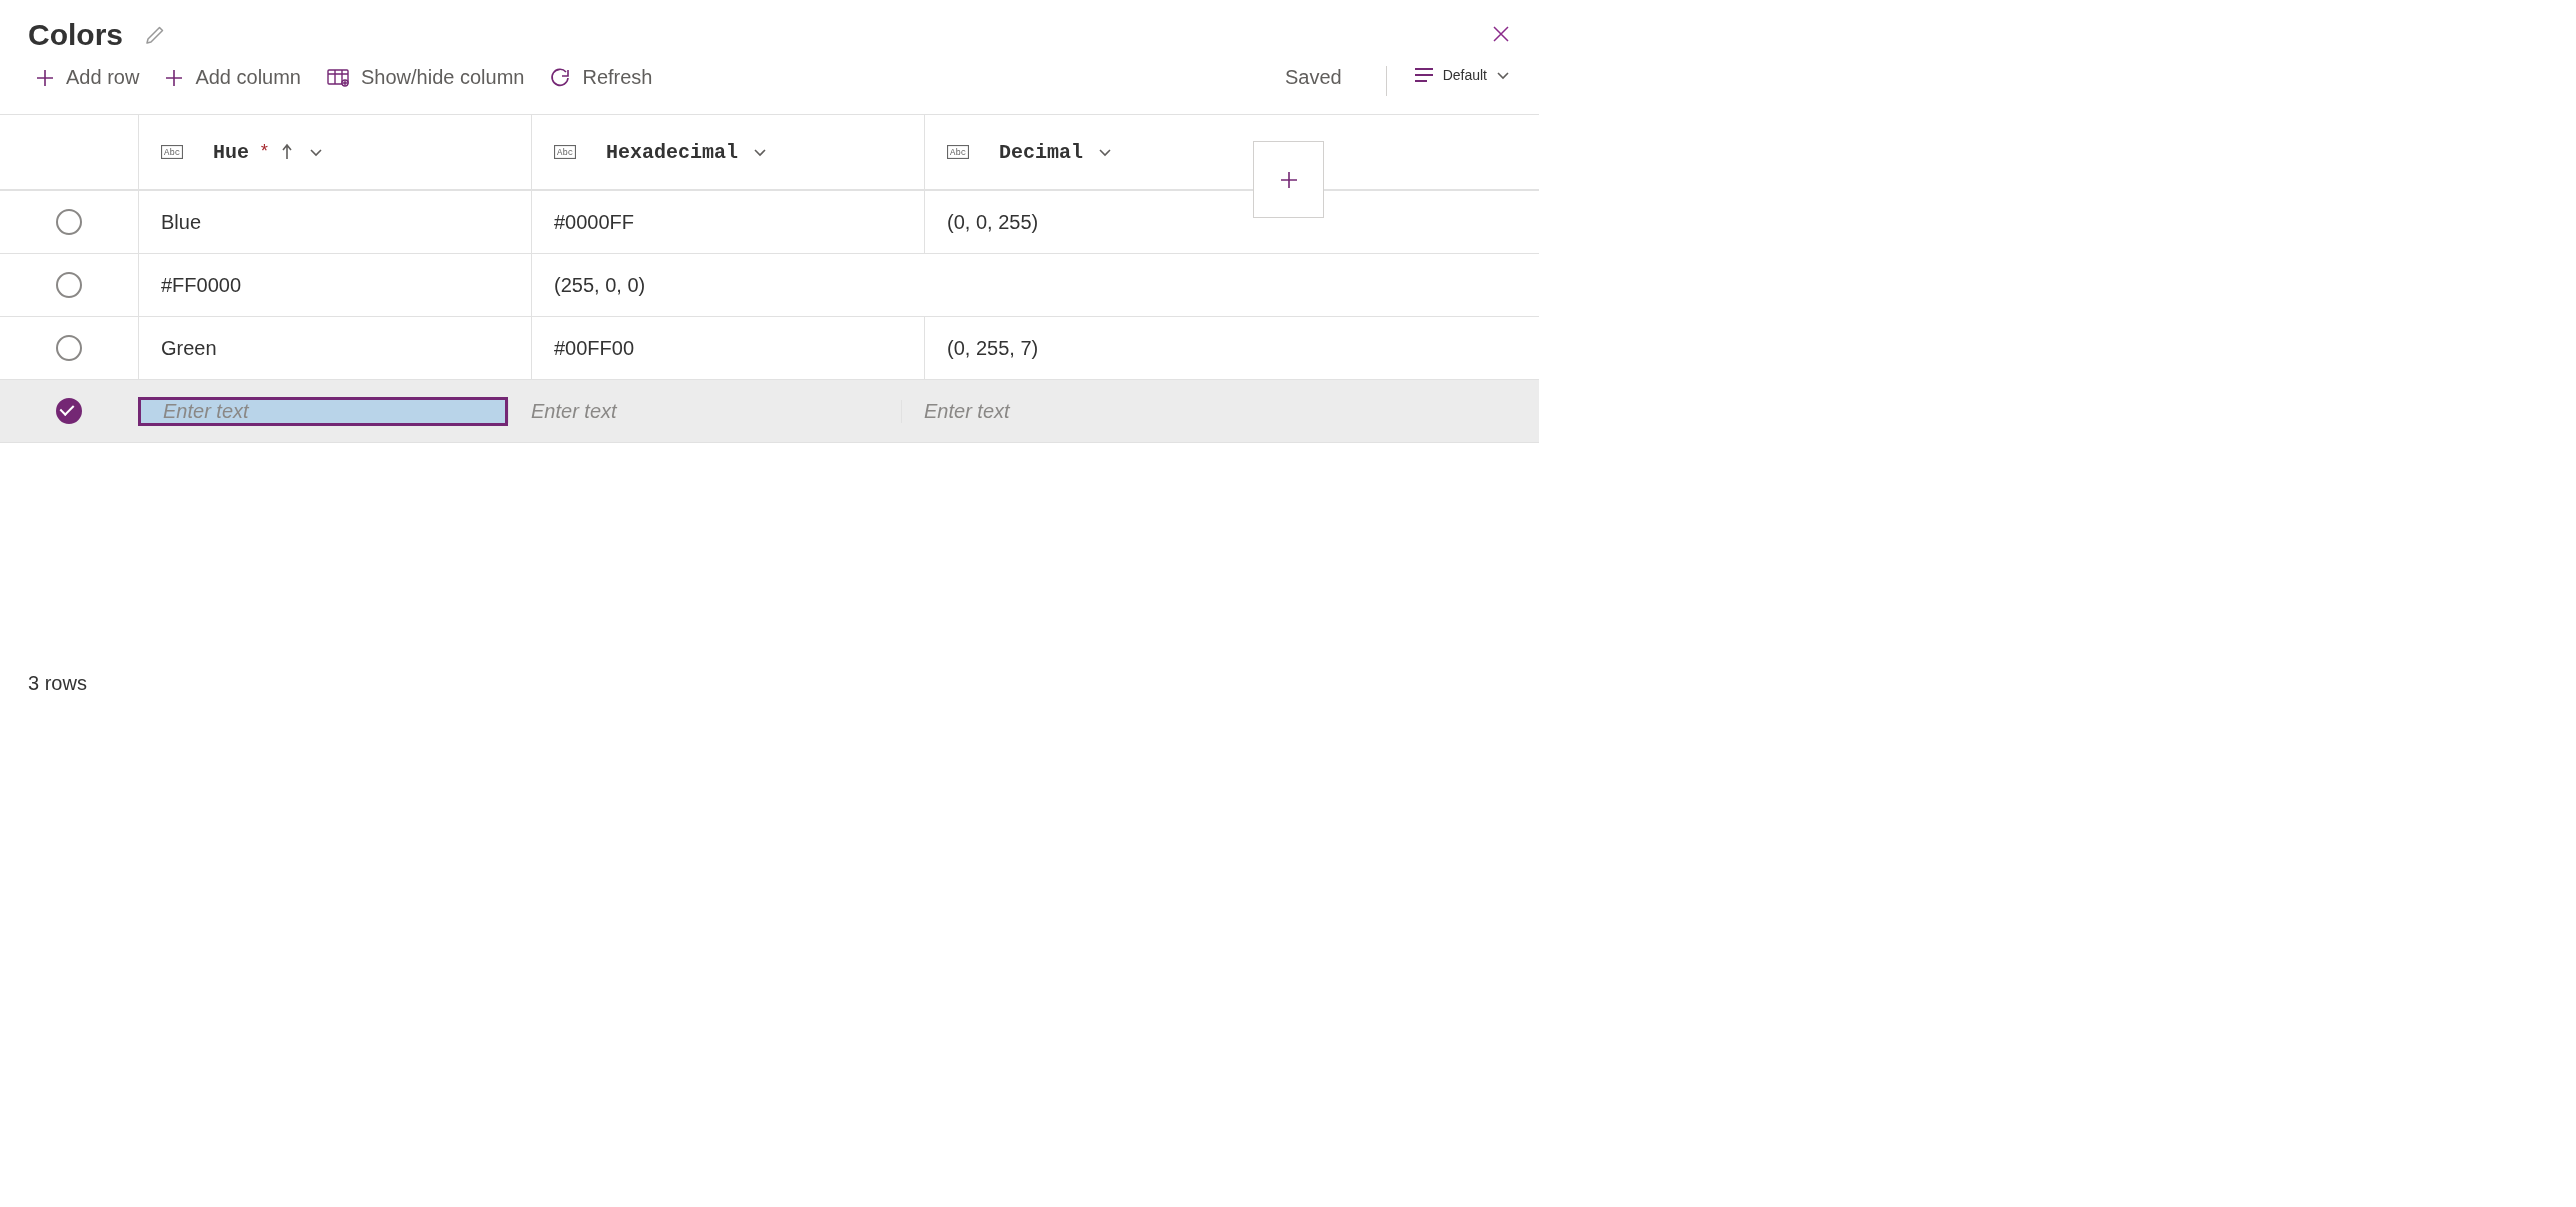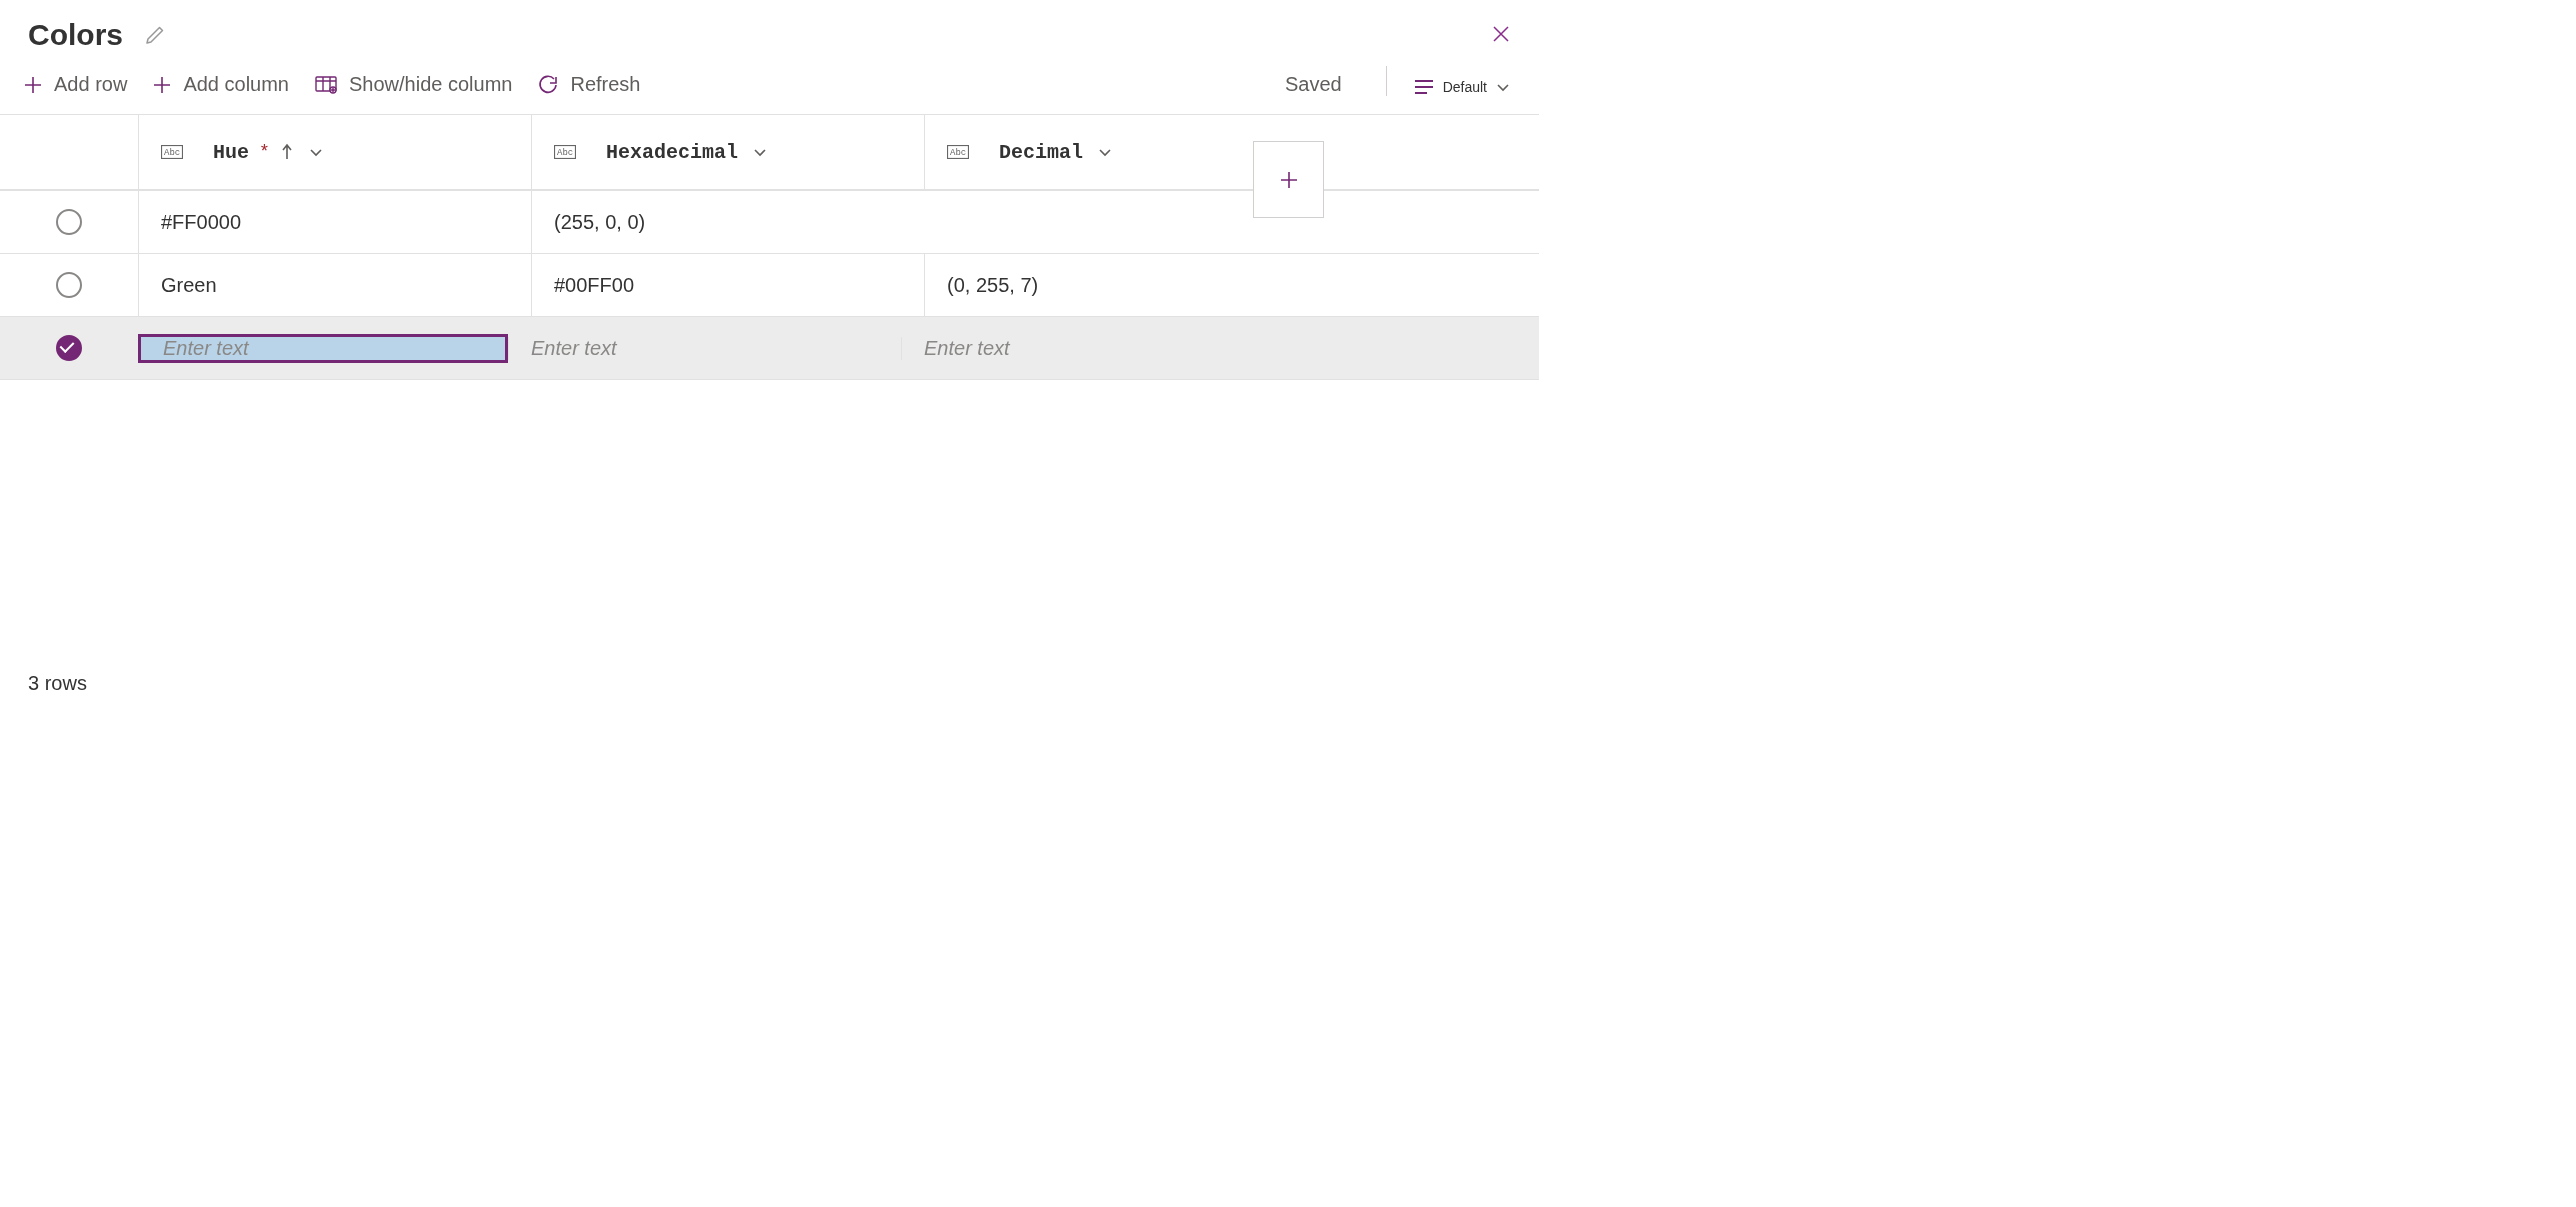--- a/index.html
+++ b/index.html
@@ -19,21 +19,21 @@
   .root{width:1539px;height:713px;position:relative;box-sizing:border-box;}
 
   
   .titlebar{display:flex;align-items:center;gap:18px;padding:18px 28px 14px 28px;}
   .title{font-size:30px;font-weight:600;}
   .edit-btn{color:#999;display:inline-flex;align-items:center;justify-content:center;width:28px;height:28px;cursor:pointer;}
   .close-btn{position:absolute;top:18px;right:22px;color:var(--accent2);display:inline-flex;align-items:center;justify-content:center;width:32px;height:32px;cursor:pointer;}
   svg{display:block;}
 
   
-  .toolbar{display:flex;align-items:flex-end;gap:26px;padding:0 28px 18px 24px;border-bottom:1px solid var(--border);}
+  .toolbar{display:flex;align-items:flex-start;gap:26px;padding:0 28px 18px 36px;border-bottom:1px solid var(--border);}
   .tbtn{display:inline-flex;align-items:center;gap:12px;font-size:20px;color:var(--muted);cursor:pointer;}
   .tbtn .ic{color:var(--accent);display:inline-flex;}
   .spacer{flex:1;}
   .status{font-size:20px;color:var(--muted);padding-right:18px;}
   .vsep{width:1px;height:30px;background:var(--border2);}
   .view-btn{display:inline-flex;align-items:center;gap:8px;font-size:14px;color:var(--text);cursor:pointer;}
   .view-btn .ic{color:var(--accent);}
   .chev{color:var(--muted);}
 
   
@@ -201,20 +201,28 @@
                 <path d="M3 6l5 5 5-5" fill="none" stroke="currentColor" stroke-width="1.6"></path>
               </svg>
           </span>
         </div>
       </div>
 
       <div class="row">
         <div class="cell col-sel">
             <span class="radio"></span>
           </div>
+        <div class="cell col-a">Blue</div>
+        <div class="cell col-b">#0000FF</div>
+        <div class="cell col-c">(0, 0, 255)</div>
+      </div>
+      <div class="row">
+        <div class="cell col-sel">
+            <span class="radio"></span>
+          </div>
         <div class="cell col-b">#FF0000</div>
         <div class="cell col-c">(255, 0, 0)</div>
       </div>
       <div class="row">
         <div class="cell col-sel">
             <span class="radio"></span>
           </div>
         <div class="cell col-a">Green</div>
         <div class="cell col-b">#00FF00</div>
         <div class="cell col-c">(0, 255, 7)</div>

